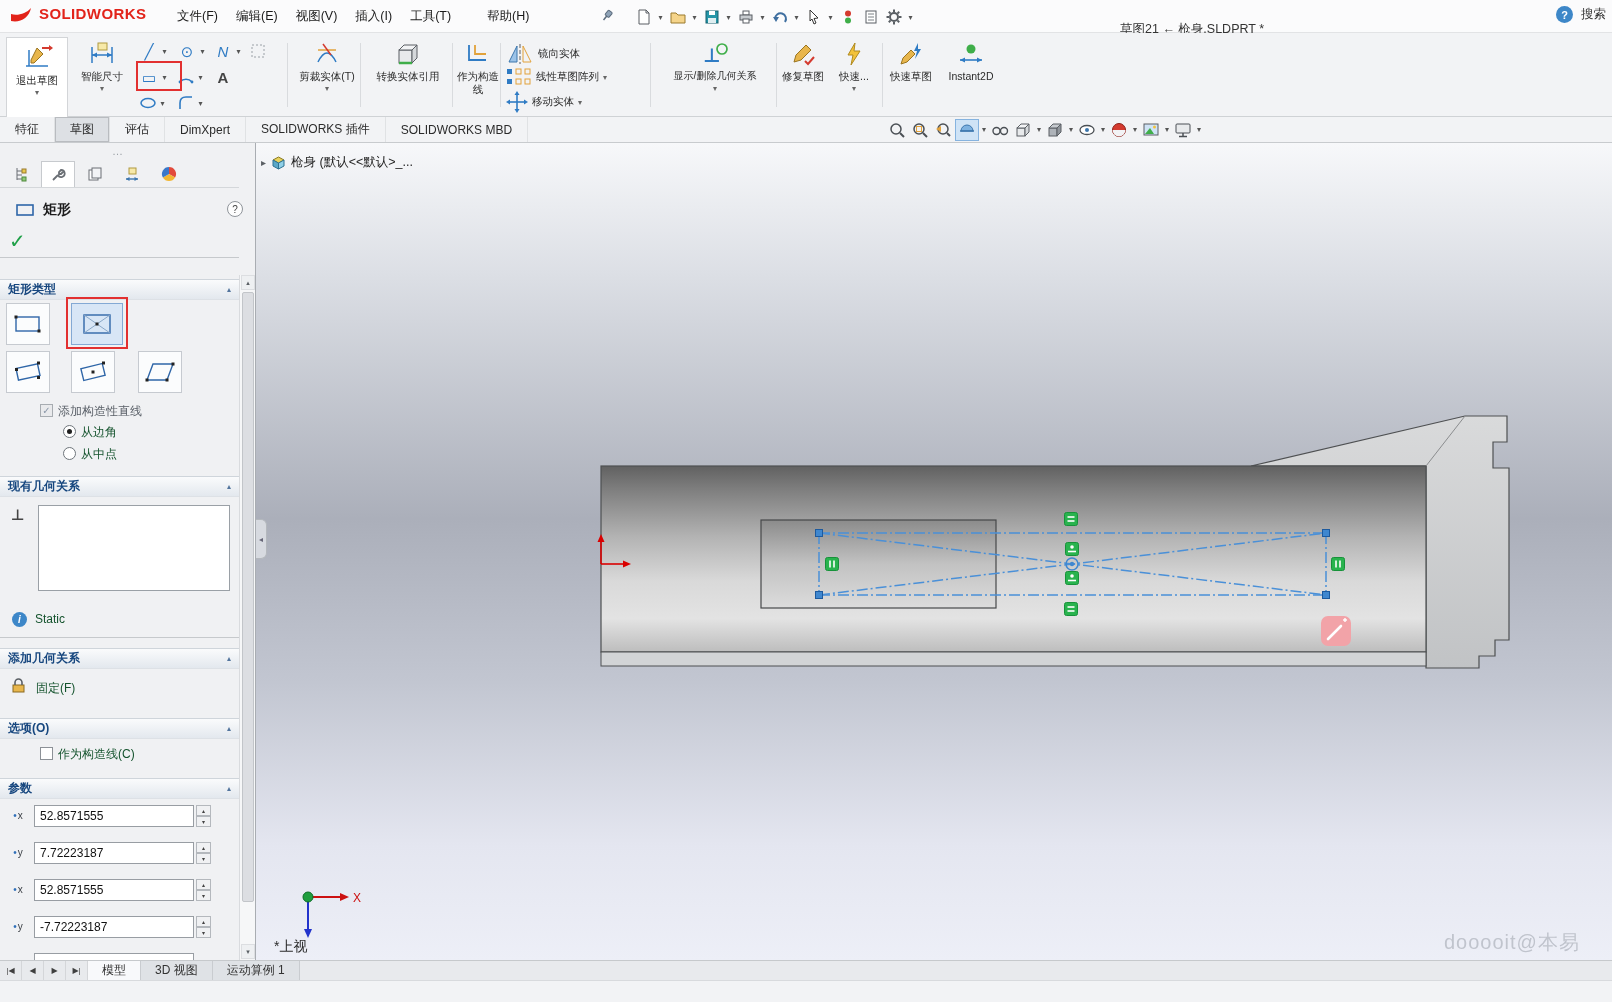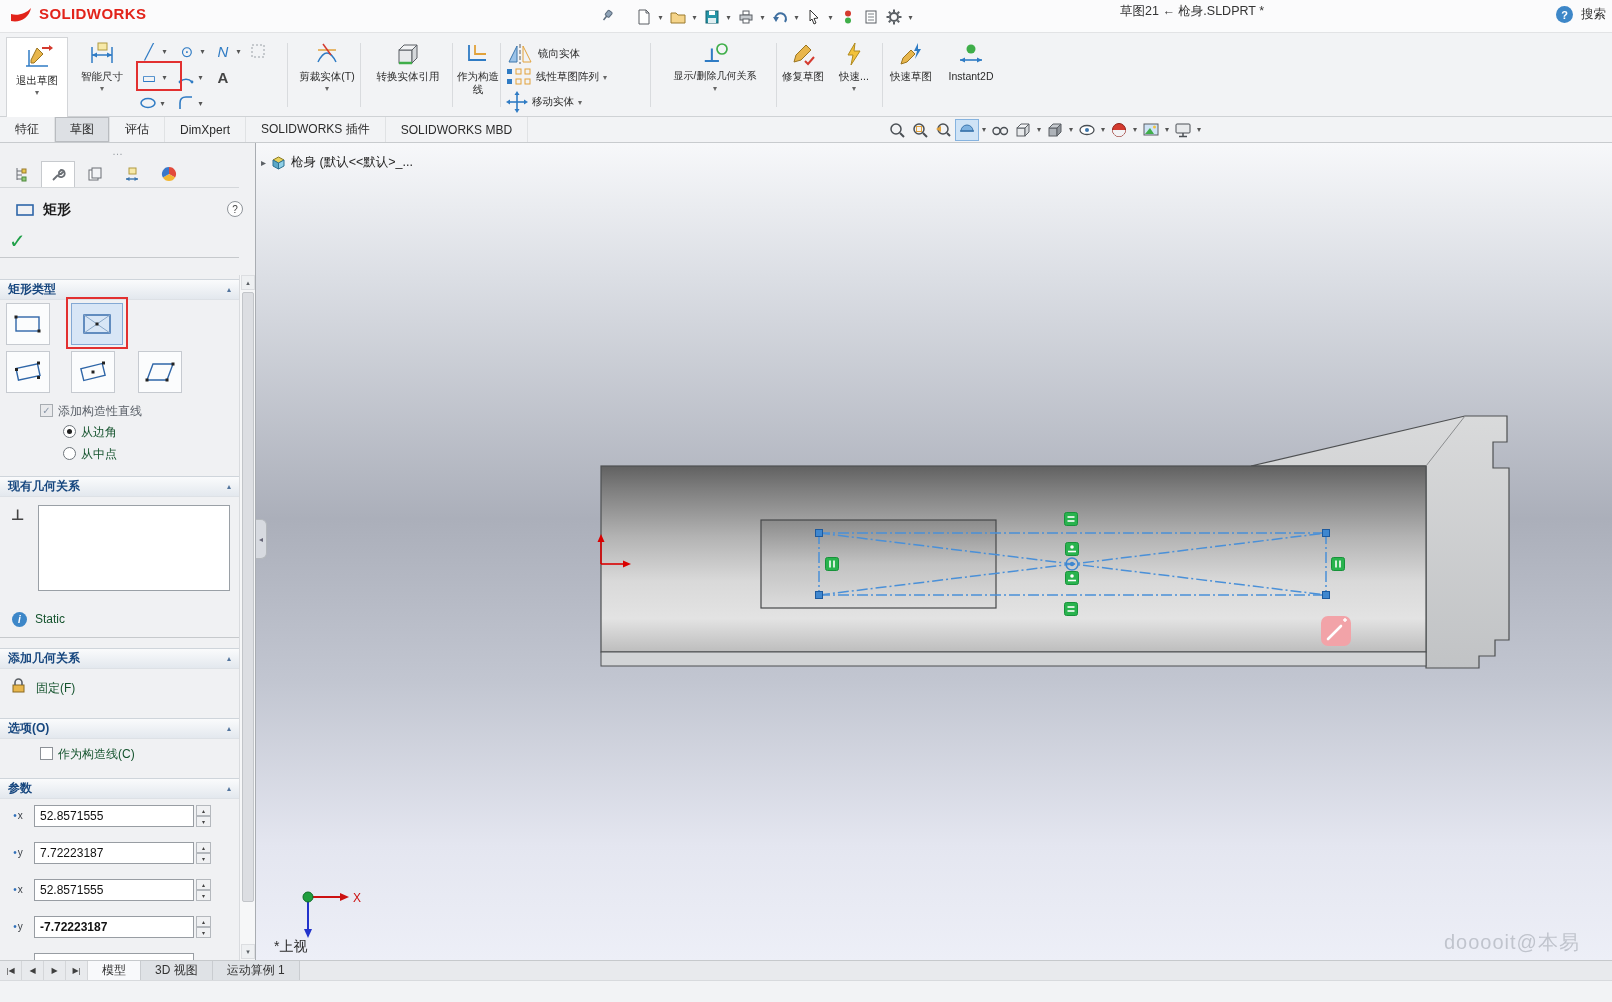--- a/index.html
+++ b/index.html
@@ -11,21 +11,21 @@
   
   #titlebar{position:absolute;left:0;top:0;width:1612px;height:33px;background:#fbfbfc;border-bottom:1px solid #e2e3e5}
   #logo{position:absolute;left:8px;top:5px;display:flex;align-items:flex-start;gap:5px}
   .logo-text{font-size:15px;font-weight:bold;color:#e2231a;letter-spacing:.4px}
   #menus{position:absolute;left:168px;top:0;height:32px;display:flex;align-items:center}
   .menu-item{padding:5px 9px;font-size:12.5px;color:#1a1a1a;cursor:default}
   #pin{position:absolute;left:600px;top:8px}
   #tb-icons{position:absolute;left:632px;top:4px;height:26px;display:flex;align-items:center}
   .tbi{width:23px;height:24px;display:flex;align-items:center;justify-content:center}
   .tbi-caret{width:11px;font-size:8px;color:#555;text-align:center}
-  #doc-title{position:absolute;left:1120px;top:3px;font-size:12.5px;color:#333;white-space:nowrap}
+  #doc-title{position:absolute;left:1120px;top:21px;font-size:12.5px;color:#333;white-space:nowrap}
   #search-area{position:absolute;right:6px;top:6px;display:flex;align-items:center;gap:8px}
   .help-circle{width:17px;height:17px;border-radius:50%;background:#3d87c8;color:#fff;font-size:11px;font-weight:bold;display:flex;align-items:center;justify-content:center}
   #search-label{font-size:12.5px;color:#333}
 
   
   #ribbon{position:absolute;left:0;top:33px;width:1612px;height:84px;background:#f2f3f5;border-bottom:1px solid #cfd2d5}
   .rgroup{position:absolute;display:flex;flex-direction:column;align-items:center;text-align:center}
   .rlabel{font-size:10.5px;color:#2b2b2b;line-height:1.25;margin-top:3px;white-space:nowrap}
   .rlabel.wrap{white-space:normal;width:100%}
   .rcaret{font-size:8px;color:#666;margin-top:2px;line-height:1}
@@ -98,20 +98,29 @@
 </head>
 <body>
 
 <div id="titlebar">
   <div id="logo">
     <svg width="26" height="20">
       <path d="M3,16 C12,18 21,13 23,3 C18,9 9,11 3,9 Z" fill="#e2231a"></path>
     </svg>
     <span class="logo-text">SOLIDWORKS</span>
   </div>
+  <div id="menus">
+    <span class="menu-item">文件(F)</span>
+    <span class="menu-item">编辑(E)</span>
+    <span class="menu-item">视图(V)</span>
+    <span class="menu-item">插入(I)</span>
+    <span class="menu-item">工具(T)</span>
+    <span class="menu-item"></span>
+    <span class="menu-item">帮助(H)</span>
+  </div>
   <span id="pin">
     <svg width="15" height="15">
         <g transform="rotate(40 7 7)">
           <rect x="5" y="2" width="5" height="6" rx="1" fill="#8fa3b8" stroke="#5a6b7d"></rect>
           <line x1="7.5" y1="8" x2="7.5" y2="13" stroke="#5a6b7d" stroke-width="1.5"></line>
         </g>
       </svg>
   </span>
   <div id="tb-icons">
     <span class="tbi">
@@ -640,21 +649,21 @@
     </span>
 
   <span class="param-ico" style="left:8px;top:741px">x</span>
   <input class="pm-input" style="left: 34px; top: 736px;" value="52.8571555">
   <span class="spin" style="left:196px;top:736px">
       <span>▴</span>
       <span>▾</span>
     </span>
 
   <span class="param-ico" style="left:8px;top:778px">y</span>
-  <input class="pm-input" style="left: 34px; top: 773px; font-weight: bold;" value="-7.72223187">
+  <input class="pm-input" style="left: 34px; top: 773px;" value="-7.72223187">
   <span class="spin" style="left:196px;top:773px">
       <span>▴</span>
       <span>▾</span>
     </span>
 
   <input class="pm-input" style="left: 34px; top: 810px;">
 
   <div id="pscroll">
     <span class="scroll-btn" style="top:0">▴</span>
     <div id="pthumb"></div>

